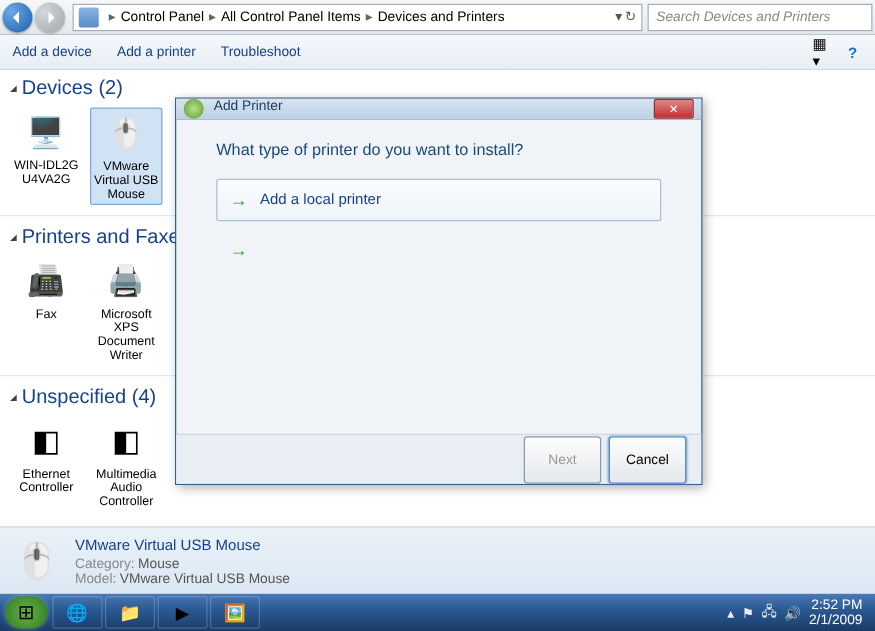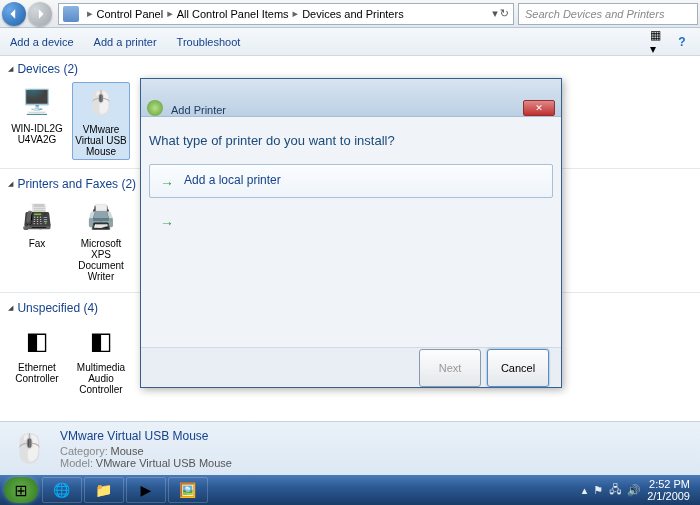--- a/index.html
+++ b/index.html
@@ -12,46 +12,46 @@
 .bc-icon{width:16px;height:16px;margin-right:4px;background:linear-gradient(#8ab4e0,#5a8cc8);border-radius:2px}
 .bc-sep{margin:0 4px;color:#666}
 .bc-item{color:#000;cursor:pointer}
 .search{width:180px;height:22px;background:#fff;border:1px solid #a0b0c0;padding:0 6px;color:#888;font-style:italic;display:flex;align-items:center}
 .toolbar{height:28px;background:linear-gradient(#f4f8fb,#e8eef4);border-bottom:1px solid #d0d8e0;display:flex;align-items:center;padding:0 10px;gap:20px}
 .tb-link{color:#15428b;cursor:pointer}
 .tb-right{margin-left:auto;display:flex;gap:8px;align-items:center}
 .tb-icon{width:16px;height:16px;display:flex;align-items:center;justify-content:center;font-size:12px}
 .content{position:absolute;top:56px;left:0;right:0;bottom:84px;background:#fff;overflow:hidden}
 .group{padding:6px 8px}
-.group-hdr{display:flex;align-items:center;color:#15428b;font-size:12px;margin-bottom:6px}
+.group-hdr{display:flex;align-items:center;color:#15428b;font-size:16px;margin-bottom:6px}
 .group-hdr::before{content:"◢";font-size:7px;margin-right:4px;color:#444}
 .items{display:flex;gap:6px;flex-wrap:wrap}
 .item{width:58px;text-align:center;padding:2px;cursor:pointer}
 .item.sel{background:#cfe3f5;border:1px solid #7da8d8;border-radius:2px}
 .item-icon{width:40px;height:36px;margin:0 auto 3px;display:flex;align-items:center;justify-content:center;font-size:24px}
 .item-label{font-size:10px;line-height:1.1;word-wrap:break-word}
 .hr{height:1px;background:#e4e8ec;margin:2px 0}
 .details{position:absolute;left:0;right:0;bottom:30px;height:54px;background:linear-gradient(#eaf1f8,#dce8f4);border-top:1px solid #c4d4e4;display:flex;align-items:center;padding:6px 10px;gap:10px}
 .details-icon{width:40px;height:40px;font-size:28px;display:flex;align-items:center;justify-content:center}
 .details-text{color:#15428b}
 .details-text .dt-title{font-size:12px;margin-bottom:2px}
 .details-text .dt-row{color:#555;font-size:10px}
 .details-text .dt-label{color:#888}
 .taskbar{position:absolute;bottom:0;left:0;right:0;height:30px;background:linear-gradient(#4a7ab8,#2c5a94 40%,#193c68);display:flex;align-items:center;padding:0 4px}
 .start{width:34px;height:26px;border-radius:13px;background:radial-gradient(circle,#6ab04c,#2e7a1e);box-shadow:0 0 4px rgba(255,255,255,.3);display:flex;align-items:center;justify-content:center;font-size:16px;margin-right:4px}
 .tb-app{width:40px;height:26px;border:1px solid rgba(255,255,255,.2);border-radius:2px;margin-right:2px;display:flex;align-items:center;justify-content:center;font-size:14px}
 .tray{margin-left:auto;display:flex;align-items:center;gap:6px;color:#fff;font-size:10px;padding-right:6px}
 .tray-icon{font-size:11px;opacity:.9}
 .clock{text-align:right;line-height:1.1}
 .dialog{position:absolute;left:140px;top:78px;width:422px;height:310px;background:#f0f4f8;border:1px solid #365f8c;box-shadow:2px 2px 8px rgba(0,0,0,.3)}
-.dlg-title{height:38px;background:linear-gradient(#d8e4f0,#bcd0e4);border-bottom:1px solid #a8bcd4;display:flex;align-items:flex-end;padding:0 6px}
+.dlg-title{height:17px;background:linear-gradient(#d8e4f0,#bcd0e4);border-bottom:1px solid #a8bcd4;display:flex;align-items:flex-start;padding:0 6px}
 .dlg-title-icon{width:16px;height:16px;border-radius:50%;background:radial-gradient(#b4e088,#5a9c30);margin-right:8px}
 .dlg-title-text{font-size:11px;color:#1a3a5c}
 .dlg-close{margin-left:auto;width:32px;height:16px;background:linear-gradient(#e08888,#c03030);border:1px solid #903030;border-radius:2px;color:#fff;display:flex;align-items:center;justify-content:center;font-size:9px;cursor:pointer}
-.dlg-body{padding:16px 8px}
+.dlg-body{padding:16px 32px}
 .dlg-heading{color:#1a4a7a;font-size:13px;margin-bottom:16px}
 .option{border:1px solid transparent;padding:8px 10px;display:flex;gap:10px;border-radius:2px;margin-bottom:6px;cursor:pointer}
 .option.sel{border-color:#a8c0d8;background:linear-gradient(#fbfdff,#eef4fa)}
 .opt-arrow{color:#3a9c3a;font-size:14px;font-weight:bold}
 .opt-text .opt-title{color:#15428b;font-size:12px;margin-bottom:2px}
 .opt-text .opt-desc{color:#444;font-size:10px;line-height:1.3}
 .dlg-footer{position:absolute;bottom:0;left:0;right:0;height:40px;background:#e8eef4;border-top:1px solid #d0d8e0;display:flex;align-items:center;justify-content:flex-end;padding:0 12px;gap:6px}
 .dlg-btn{min-width:62px;height:38px;border:1px solid #8a9aac;background:linear-gradient(#fdfdfd,#e4e8ec);border-radius:3px;font-size:11px;cursor:pointer}
 .dlg-btn:disabled{color:#999}
 .dlg-btn.cancel{border-color:#5a8cc4;box-shadow:0 0 2px #5a8cc4}

